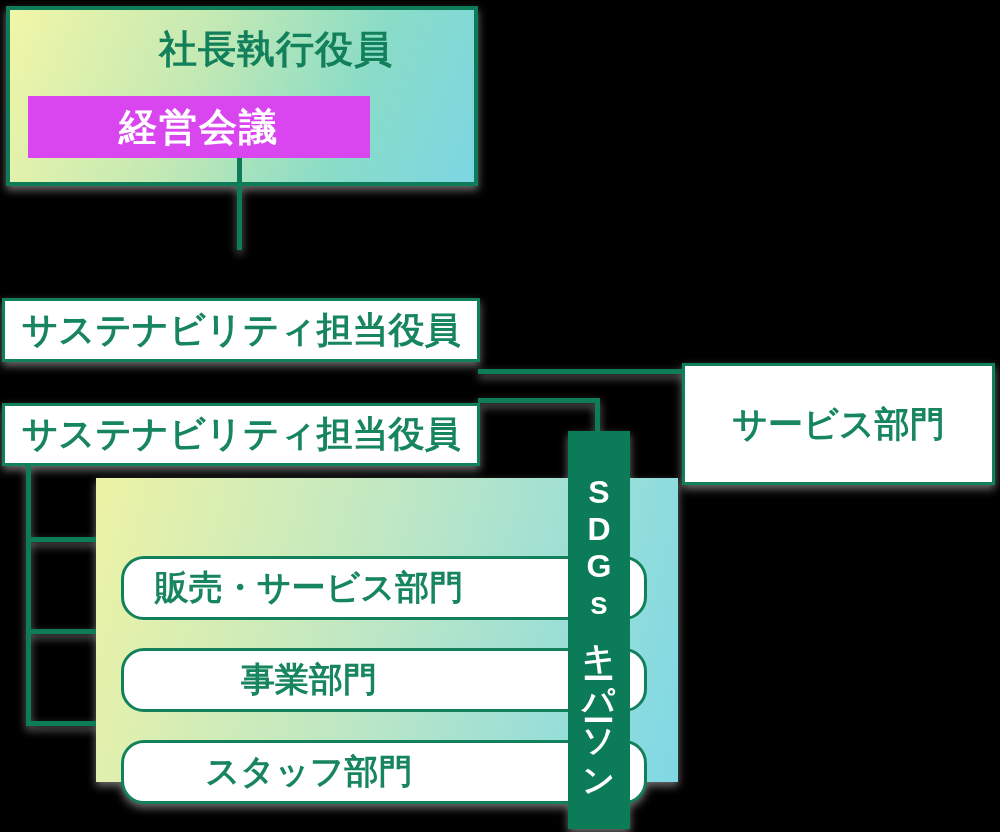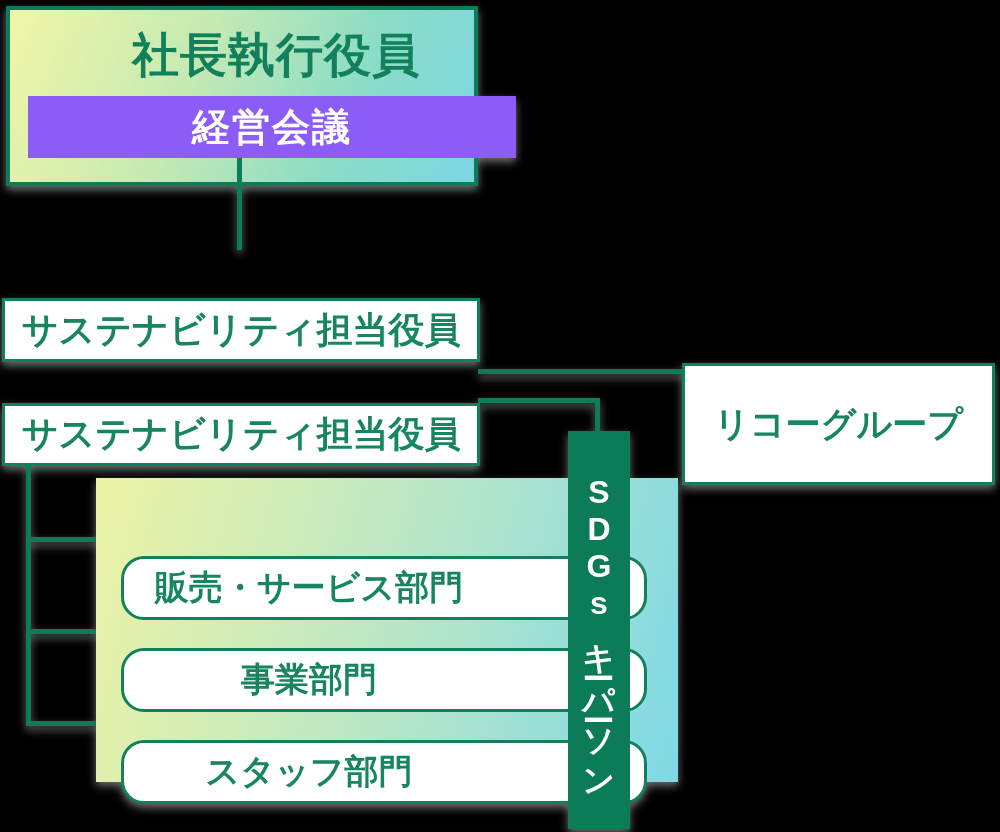--- a/index.html
+++ b/index.html
@@ -25,27 +25,27 @@
 
   
   .president-box {
     left: 6px; top: 6px; width: 472px; height: 180px;
     border: 4px solid #0e7c58;
     background: linear-gradient(112deg, #f1f6a7 0%, #c3e9b4 40%, #8adcc7 72%, #7cd6e3 100%);
   }
   .president-title {
     left: 6px; top: 24px; width: 540px;
     text-align: center;
-    font-size: 47px; font-weight: bold; color: #12805a;
+    font-size: 38px; font-weight: bold; color: #12805a;
     letter-spacing: 1px;
     font-family: Liberation Serif, serif;
   }
   .meeting-box {
-    left: 28px; top: 96px; width: 488px; height: 62px;
-    background: #8b5cf6;
+    left: 28px; top: 96px; width: 342px; height: 62px;
+    background: #d946ef;
     color: #ffffff; font-size: 38px; font-weight: bold;
     display: flex; align-items: center; justify-content: center;
     letter-spacing: 2px;
   }
 
   
   .line { position: absolute; background: #0e7c58; }
   .l-top-officer     { left: 237px; top: 158px; width: 5px;  height: 92px; }
   .l-officer-promo   { left: 237px; top: 314px; width: 5px;  height: 41px; }
   .l-promo-esg       { left: 478px; top: 369px; width: 204px; height: 5px; }
@@ -124,21 +124,21 @@
     <div class="line l-left-vertical"></div>
     <div class="line l-stub-1"></div>
     <div class="line l-stub-2"></div>
     <div class="line l-stub-3"></div>
 
     <div class="abs wbox officer-box">サステナビリティ担当役員</div>
 
     <div class="abs wbox promotion-box">サステナビリティ担当役員</div>
 
     <div class="abs wbox esg-box">
-      <span>リコーグループ</span>
+      <span>サービス部門</span>
     </div>
 
     <div class="abs departments-panel"></div>
     <div class="abs wbox dept-box dept-1">販売・サービス部門</div>
     <div class="abs wbox dept-box dept-3">スタッフ部門</div>
     <div class="abs wbox dept-box dept-2">事業部門</div>
 
     <div class="abs sdgs-box">
       <span class="sdgs-text"><span class="sdgs-latin">SDGs</span><span>キーパーソン</span></span>
     </div>

